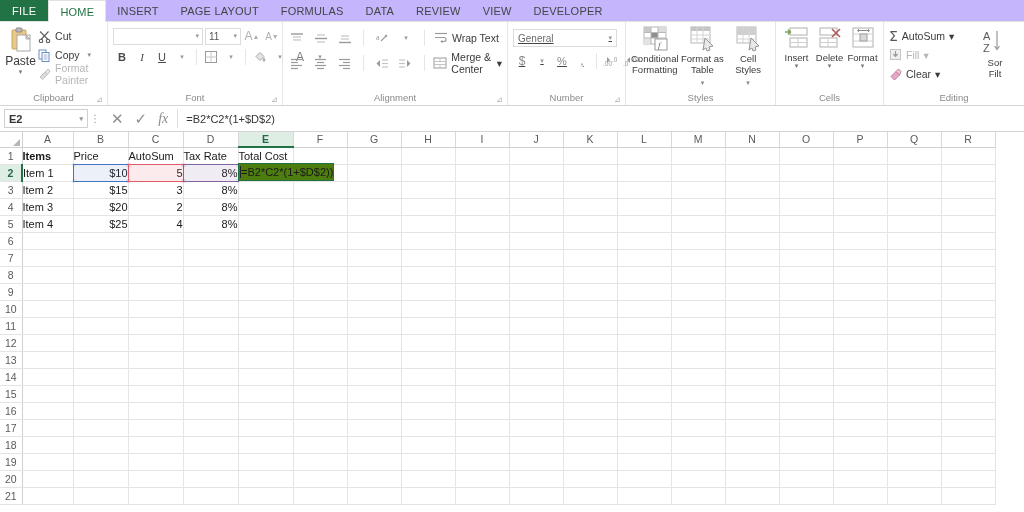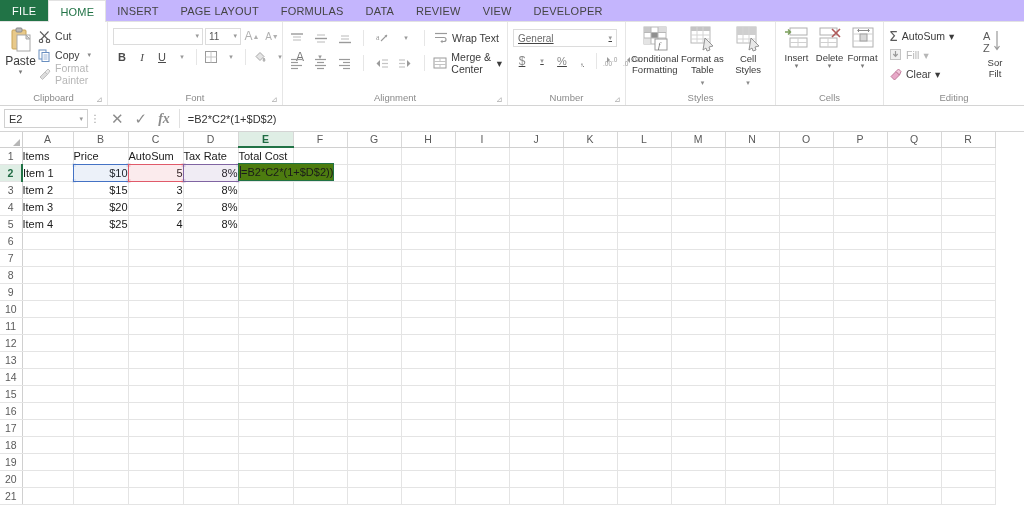--- a/index.html
+++ b/index.html
@@ -190,29 +190,29 @@
     background: #fff;
     border-bottom: 1px solid #d4d4d4;
     padding-left: 4px;
   }
   .namebox {
     width: 84px; height: 19px;
     border: 1px solid #d0d0d0;
     background: #fff;
     display: flex; align-items: center; justify-content: space-between;
     padding: 0 4px;
-    font-size: 11px; color: #333;
+    font-size: 11px; color: #333; font-weight: bold;
   }
   .vdots {
     width: 14px; text-align: center; color: #9a9a9a; font-size: 10px;
     letter-spacing: 0; line-height: 10px;
   }
   .fb-icons { display: flex; align-items: center; gap: 11px; padding: 0 9px; }
   .fb-ic { font-size: 15px; color: #8c8c8c; line-height: 16px; }
-  .fb-ic.fx { font-style: italic; font-family: "Liberation Serif", serif; font-size: 14px; font-weight: bold; }
+  .fb-ic.fx { font-style: italic; font-family: "Liberation Serif", serif; font-size: 14px; }
   .fb-input {
     flex: 1; height: 19px;
     border-left: 1px solid #e0e0e0;
     display: flex; align-items: center;
     padding-left: 8px;
     font-size: 11px; color: #333;
   }
 
   
   .gridwrap { position: relative; height: 376px; overflow: hidden; background: #fff; }
@@ -796,21 +796,21 @@
           <th class="colh">N</th>
           <th class="colh">O</th>
           <th class="colh">P</th>
           <th class="colh">Q</th>
           <th class="colh">R</th>
         </tr>
     </thead>
     <tbody>
         <tr>
           <td class="rowh">1</td>
-          <td class="cell l" style="font-weight: normal;">Items</td>
+          <td class="cell l" style="font-weight: bold;">Items</td>
           <td class="cell l" style="font-weight: normal;">Price</td>
           <td class="cell l" style="font-weight: normal;">AutoSum</td>
           <td class="cell l" style="font-weight: normal;">Tax Rate</td>
           <td class="cell l" style="font-weight: normal;">Total Cost</td>
           <td class="cell l"></td>
           <td class="cell l"></td>
           <td class="cell l"></td>
           <td class="cell l"></td>
           <td class="cell l"></td>
           <td class="cell l"></td>

